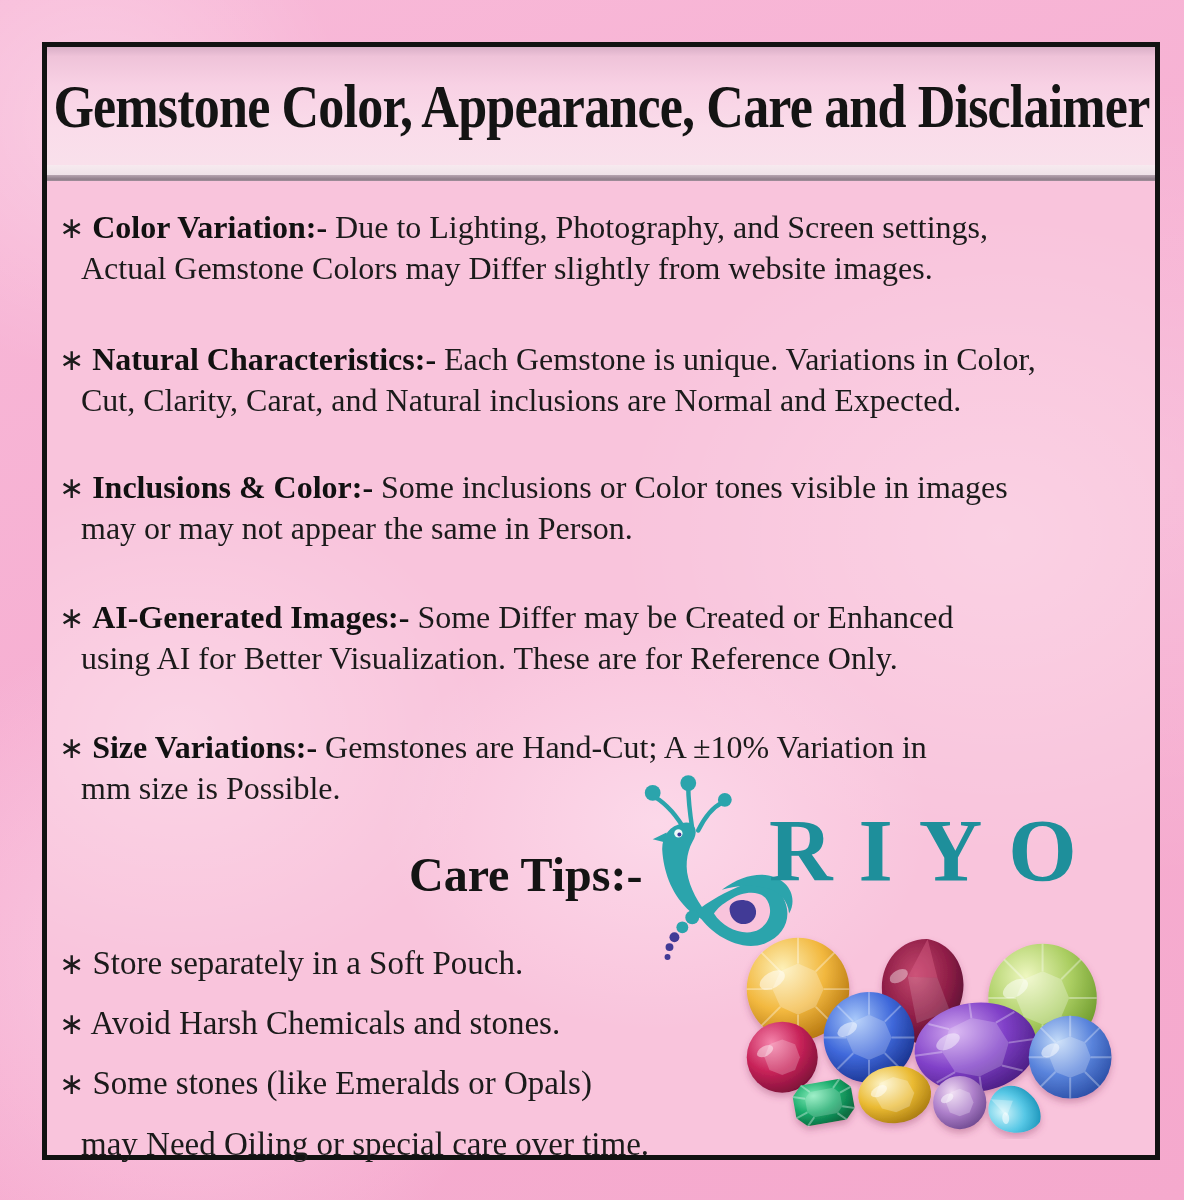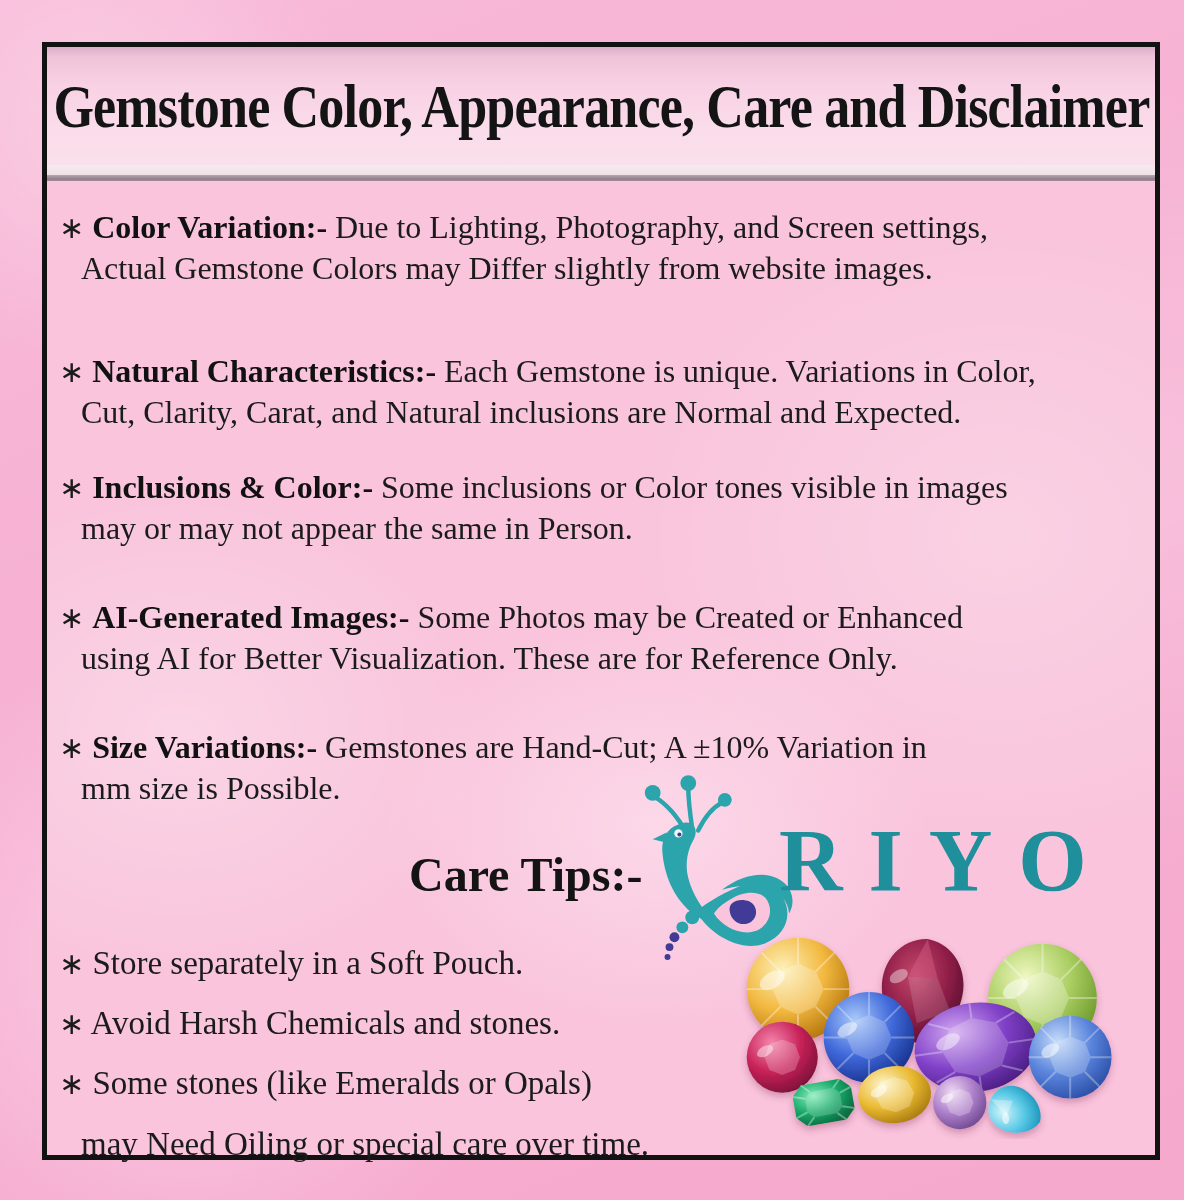--- a/index.html
+++ b/index.html
@@ -46,21 +46,21 @@
     padding-left:22px;text-indent:-22px;
   }
   .bullet .lead{font-weight:bold;color:#111;}
   .rest{white-space:pre-line;text-align:center;}
   .star{font-family:"DejaVu Sans",sans-serif;font-size:30px;}
 
   
   .care-heading{position:absolute;left:354px;top:792px;margin:8px;
     font-size:48px;font-weight:bold;color:#141414;}
   .brand-name{
-    position:absolute;left:722px;top:760px;margin:10px;line-height:1;
+    position:absolute;left:722px;top:760px;margin:0;line-height:1;
     font-size:88px;font-weight:bold;letter-spacing:26px;color:#1e8f9b;
   }
   .care-tip{
     position:absolute;left:12px;right:420px;margin:0;
     font-size:33px;line-height:60px;color:#1b1b1b;
     padding-left:22px;text-indent:-22px;
   }
   .peacock{position:absolute;left:580px;top:724px;}
   .gems{position:absolute;left:682px;top:880px;}
 </style>
@@ -72,27 +72,27 @@
 
     <div class="header-band">
       <h1 class="title">Gemstone Color, Appearance, Care and Disclaimer</h1>
     </div>
     <div class="header-sheen"></div>
     <div class="header-rule"></div>
 
     <p class="bullet" style="top:160px"><span class="star">∗</span> <b class="lead">Color Variation:-</b> <span class="rest">Due to Lighting, Photography, and Screen settings,
 Actual Gemstone Colors may Differ slightly from website images.</span></p>
 
-    <p class="bullet" style="top:304px"><span class="star">∗</span> <b class="lead">Natural Characteristics:-</b> <span class="rest">Each Gemstone is unique. Variations in Color,
+    <p class="bullet" style="top:292px"><span class="star">∗</span> <b class="lead">Natural Characteristics:-</b> <span class="rest">Each Gemstone is unique. Variations in Color,
 Cut, Clarity, Carat, and Natural inclusions are Normal and Expected.</span></p>
 
     <p class="bullet" style="top:420px"><span class="star">∗</span> <b class="lead">Inclusions &amp; Color:-</b> <span class="rest">Some inclusions or Color tones visible in images
 may or may not appear the same in Person.</span></p>
 
-    <p class="bullet" style="top:550px"><span class="star">∗</span> <b class="lead">AI-Generated Images:-</b> <span class="rest">Some Photos may be Created or Enhanced
+    <p class="bullet" style="top:550px"><span class="star">∗</span> <b class="lead">AI-Generated Images:-</b> <span class="rest">Some Differ may be Created or Enhanced
 using AI for Better Visualization. These are for Reference Only.</span></p>
 
     <p class="bullet" style="top:680px"><span class="star">∗</span> <b class="lead">Size Variations:-</b> <span class="rest">Gemstones are Hand-Cut; A ±10% Variation in
 mm size is Possible.</span></p>
 
     <h2 class="care-heading">Care Tips:-</h2>
 
     <svg class="peacock" width="168" height="198" viewBox="0 0 170 200">
       <g fill="none" stroke="#2ba4ac" stroke-width="4.5" stroke-linecap="round">
         <path d="M60,62 C50,44 38,32 28,26"></path>

